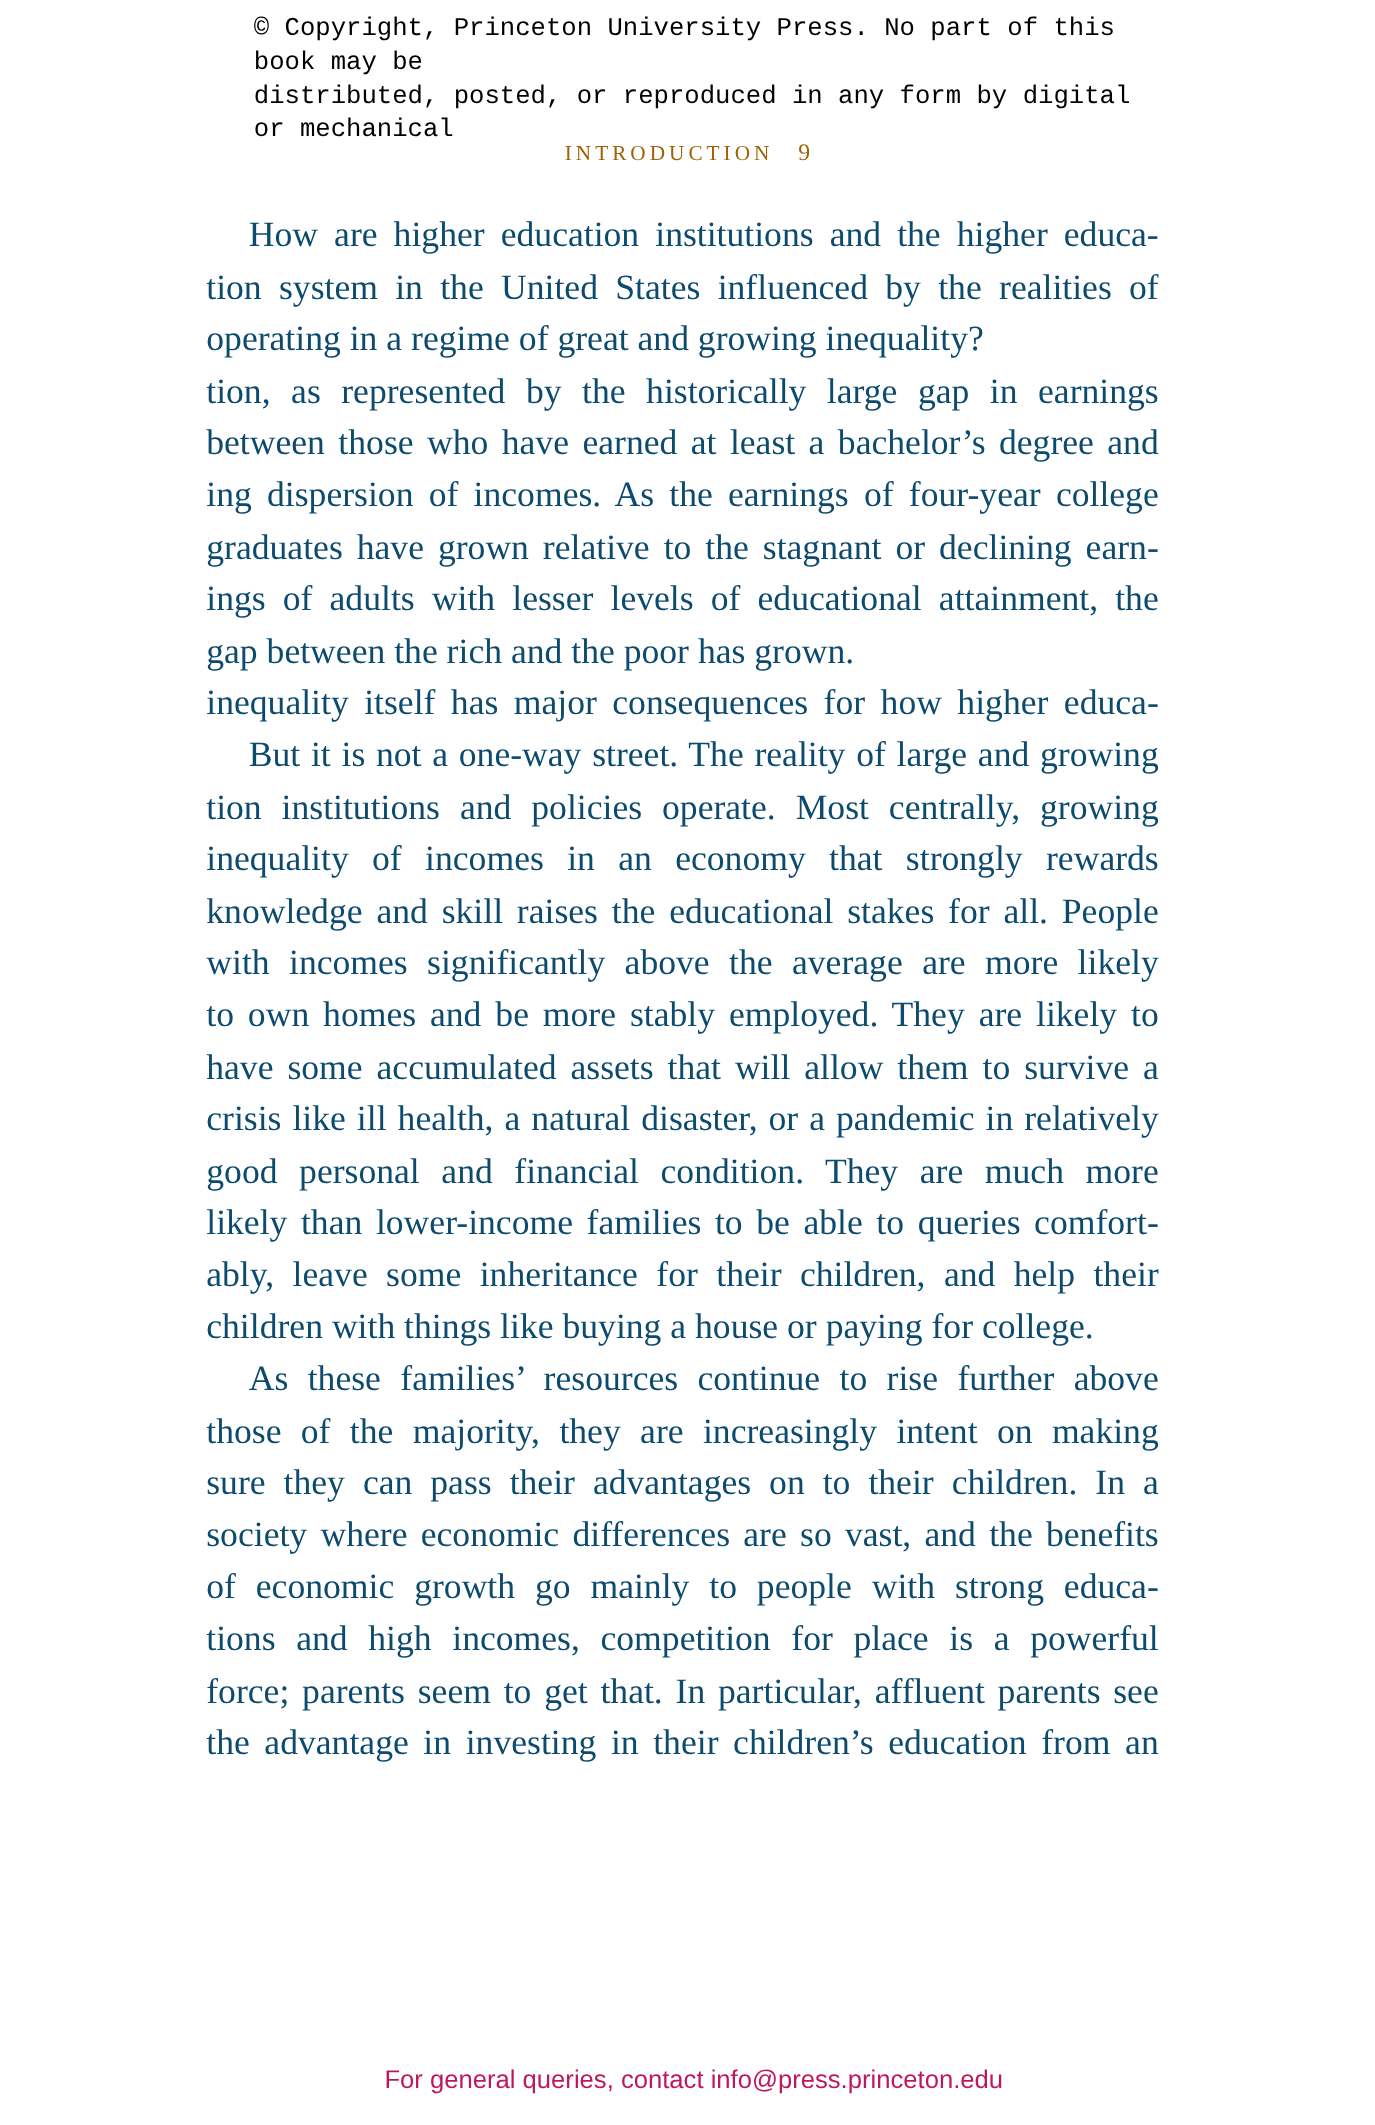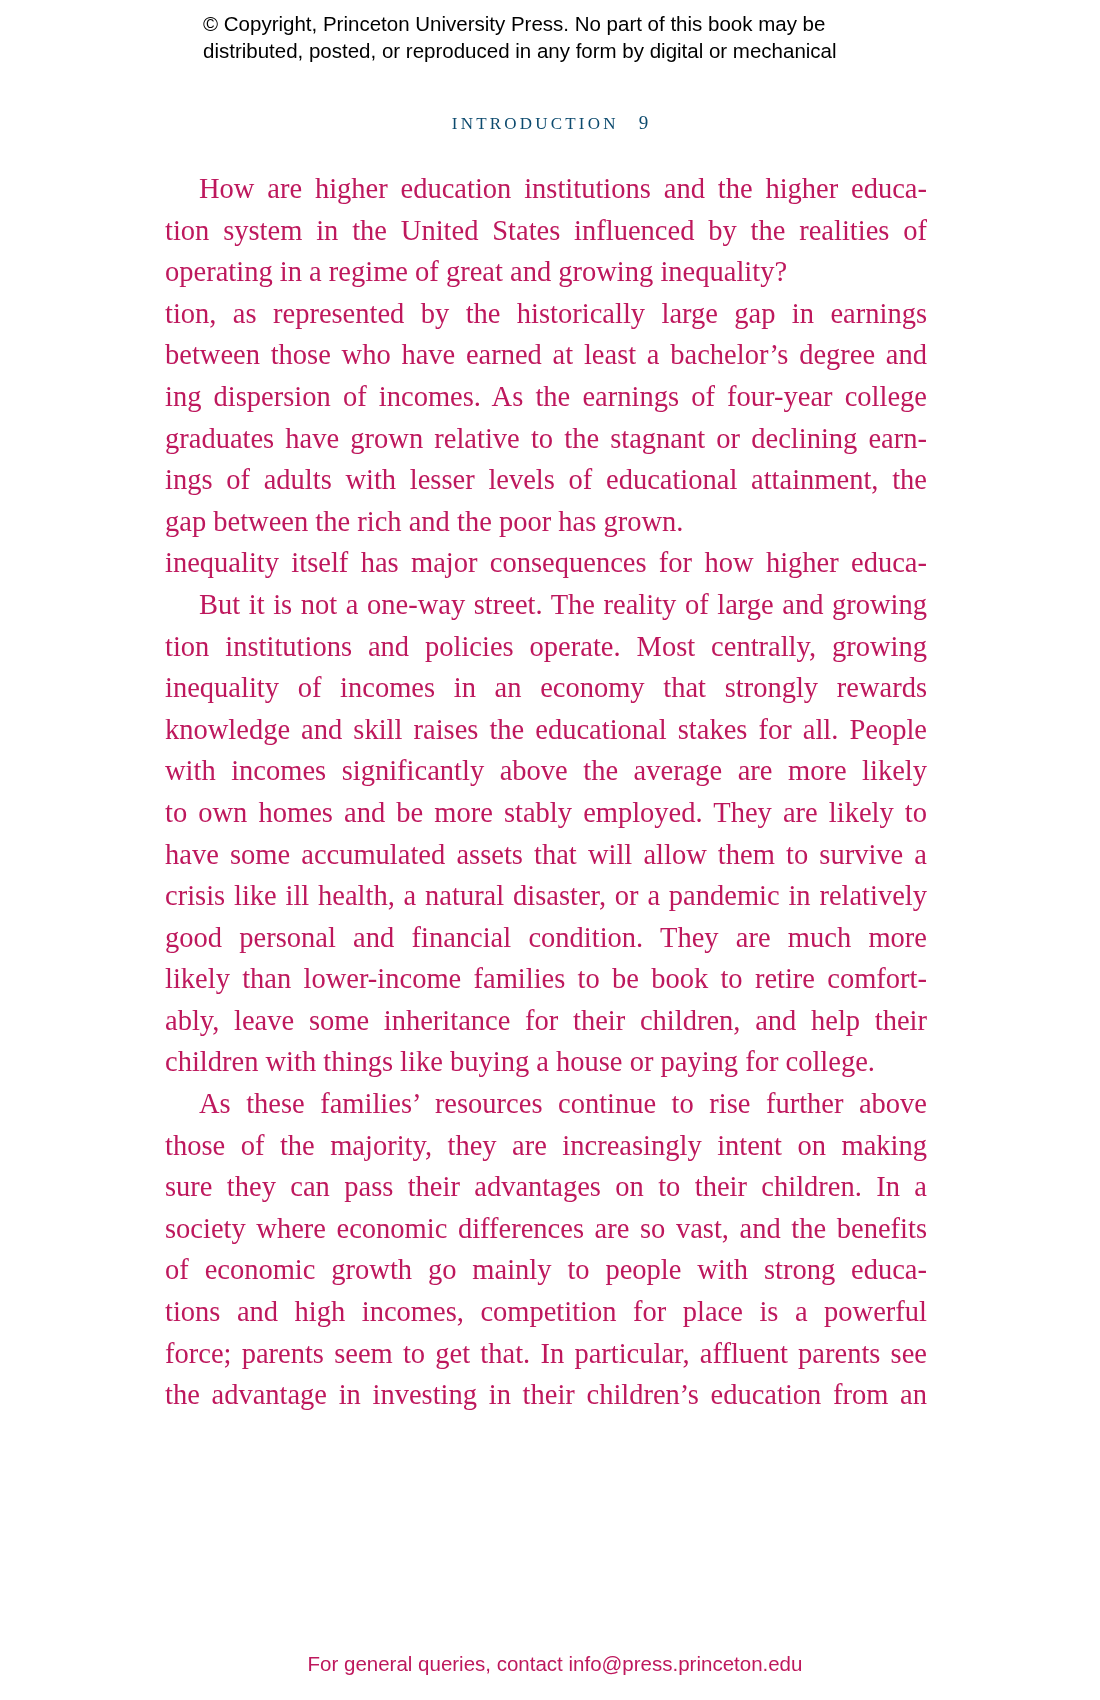--- a/index.html
+++ b/index.html
@@ -1,20 +1,20 @@
 <!DOCTYPE html>
 <html><head>
 <meta charset="utf-8">
 <style>
   html, body { margin:0; padding:0; background:#ffffff; }
   body { width:1100px; height:1700px; position:relative; overflow:hidden; color:#231f20; }
-  .notice { position:absolute; left:203px; top:10px; width:720px; font-family:Liberation Sans, sans-serif; font-size:20.5px; line-height:27px; color:#000; }
-  .running-head { position:absolute; left:0; width:100%; top:112px; text-align:center; font-family:"Liberation Serif", serif; font-size:17px; letter-spacing:3.2px; color:#0c4a6e; }
+  .notice { position:absolute; left:203px; top:10px; width:720px; font-family:Liberation Mono, monospace; font-size:20.5px; line-height:27px; color:#000; }
+  .running-head { position:absolute; left:0; width:100%; top:112px; text-align:center; font-family:"Liberation Serif", serif; font-size:17px; letter-spacing:3.2px; color:#a16207; }
   .running-head .pg { letter-spacing:0; margin-left:20px; font-size:19px; }
-  .body-text { position:absolute; left:165px; top:168px; width:762px; font-family:"Liberation Serif", serif; font-size:28.5px; color:#be185d; }
+  .body-text { position:absolute; left:165px; top:168px; width:762px; font-family:"Liberation Serif", serif; font-size:28.5px; color:#0c4a6e; }
   .line { height:41.6px; line-height:41.6px; white-space:nowrap; text-align:justify; text-align-last:justify; overflow:hidden; }
   .line.last { text-align-last:left;font-family:Liberation Serif, serif; }
   .line.indent { padding-left:34px; }
   .footer { position:absolute; left:0; width:100%; top:1652px; text-align:center; font-family:"Liberation Sans", sans-serif; font-size:20.5px; color:#be185d; padding-left:10px; box-sizing:border-box; }
 </style>
 </head>
 <body>
 
 <div class="notice">
   <div>© Copyright, Princeton University Press. No part of this book may be</div>
@@ -41,21 +41,21 @@
   <div class="line">inequality itself has major consequences for how higher educa-</div>
   <div class="line indent">But it is not a one-way street. The reality of large and growing</div>
   <div class="line">tion institutions and policies operate. Most centrally, growing</div>
   <div class="line">inequality of incomes in an economy that strongly rewards</div>
   <div class="line">knowledge and skill raises the educational stakes for all. People</div>
   <div class="line">with incomes significantly above the average are more likely</div>
   <div class="line">to own homes and be more stably employed. They are likely to</div>
   <div class="line">have some accumulated assets that will allow them to survive a</div>
   <div class="line">crisis like ill health, a natural disaster, or a pandemic in relatively</div>
   <div class="line">good personal and financial condition. They are much more</div>
-  <div class="line">likely than lower-income families to be book to retire comfort-</div>
+  <div class="line">likely than lower-income families to be able to queries comfort-</div>
   <div class="line">ably, leave some inheritance for their children, and help their</div>
   <div class="line last">children with things like buying a house or paying for college.</div>
 
   <div class="line indent">As these families’ resources continue to rise further above</div>
   <div class="line">those of the majority, they are increasingly intent on making</div>
   <div class="line">sure they can pass their advantages on to their children. In a</div>
   <div class="line">society where economic differences are so vast, and the benefits</div>
   <div class="line">of economic growth go mainly to people with strong educa-</div>
   <div class="line">tions and high incomes, competition for place is a powerful</div>
   <div class="line">force; parents seem to get that. In particular, affluent parents see</div>

